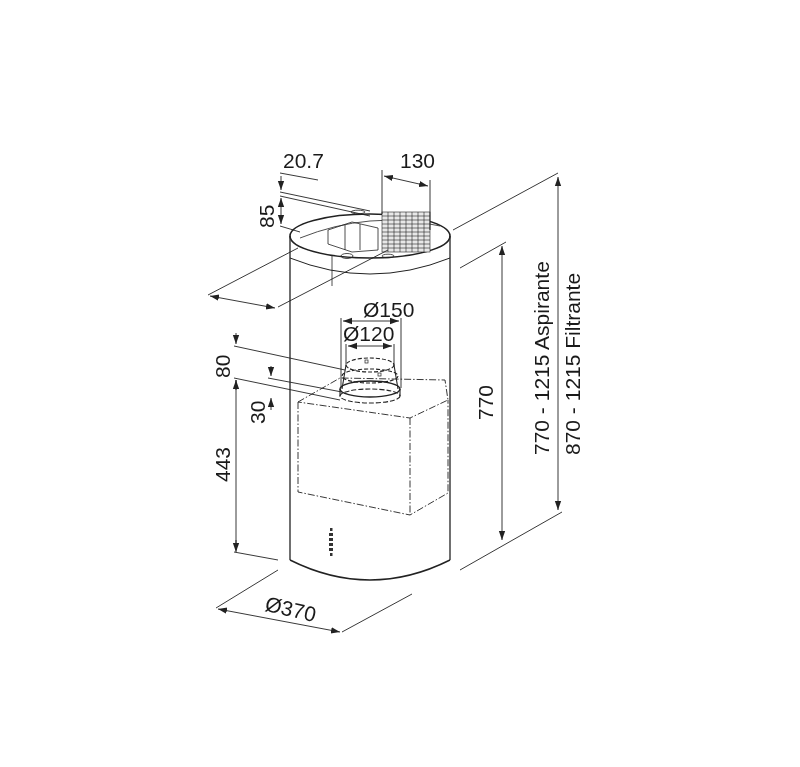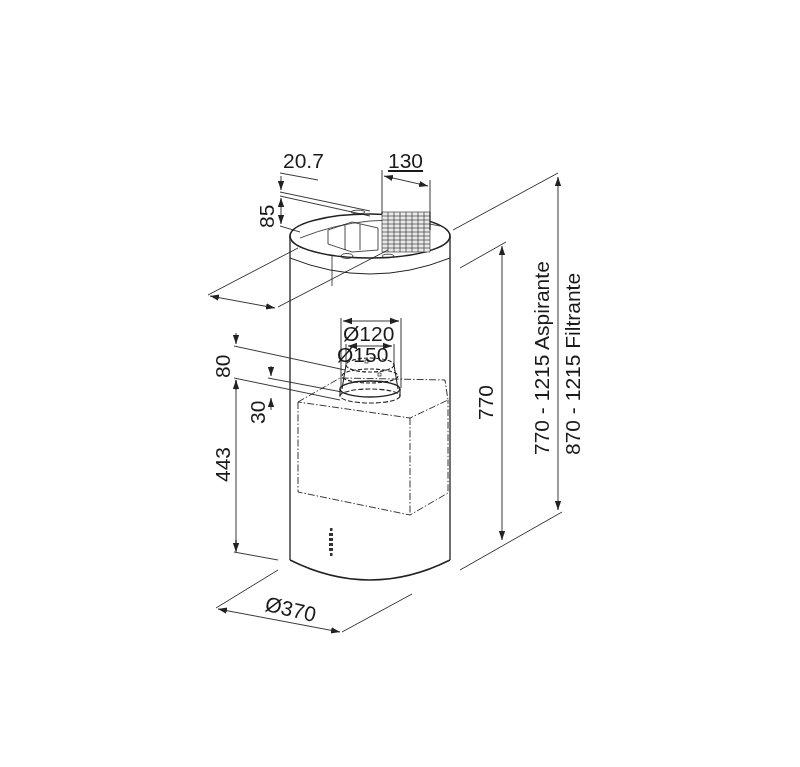--- a/index.html
+++ b/index.html
@@ -123,23 +123,23 @@
       <line x1="460" y1="570" x2="562" y2="512"></line>
       <line x1="502" y1="246" x2="502" y2="540" marker-start="url(#arr)" marker-end="url(#arr)"></line>
 
       <line x1="453" y1="230" x2="558" y2="173"></line>
       <line x1="558" y1="177" x2="558" y2="510" marker-start="url(#arr)" marker-end="url(#arr)"></line>
     </g>
   </g>
 </svg>
 
 <div class="lbl dimtext" style="left:283px; top:150px;">20.7</div>
-<div class="lbl dimtext" style="left:388px; top:150px;text-decoration:underline;">130</div>
+<div class="lbl dimtext" style="left:400px; top:150px;">130</div>
 <div class="lbl dimtext rot-90" style="left:256px; top:228px;">85</div>
-<div class="lbl dimtext" style="left:337px; top:299px;margin-top:45px;">Ø150</div>
+<div class="lbl dimtext" style="left:363px; top:299px;">Ø150</div>
 <div class="lbl dimtext" style="left:343px; top:323px;">Ø120</div>
 <div class="lbl dimtext rot-90" style="left:212px; top:378px;">80</div>
 <div class="lbl dimtext rot-90" style="left:247px; top:424px;">30</div>
 <div class="lbl dimtext rot-90" style="left:212px; top:482px;">443</div>
 <div class="lbl dimtext rot-dia" style="left:268px; top:593px;">Ø370</div>
 <div class="lbl dimtext rot-90" style="left:475px; top:420px;">770</div>
 <div class="lbl dimtext rot-90" style="left:531px; top:455px;">770 - 1215 Aspirante</div>
 <div class="lbl dimtext rot-90" style="left:562px; top:455px;">870 - 1215 Filtrante</div>
 
 </body></html>

